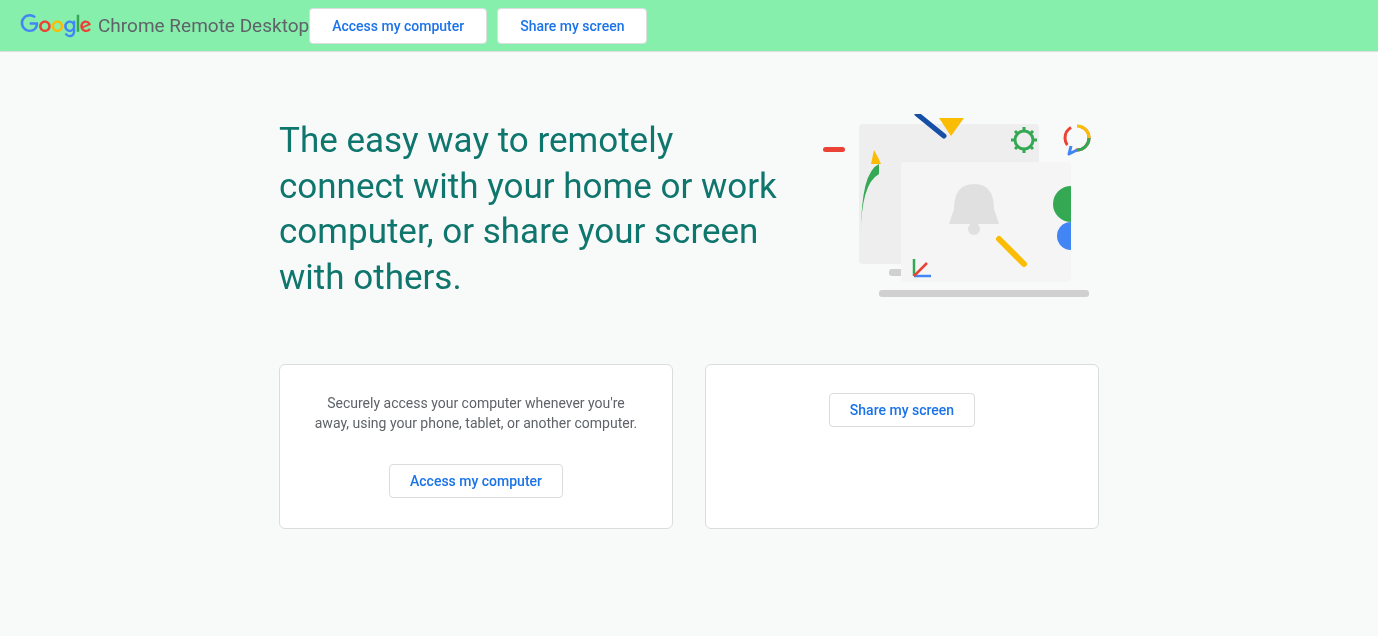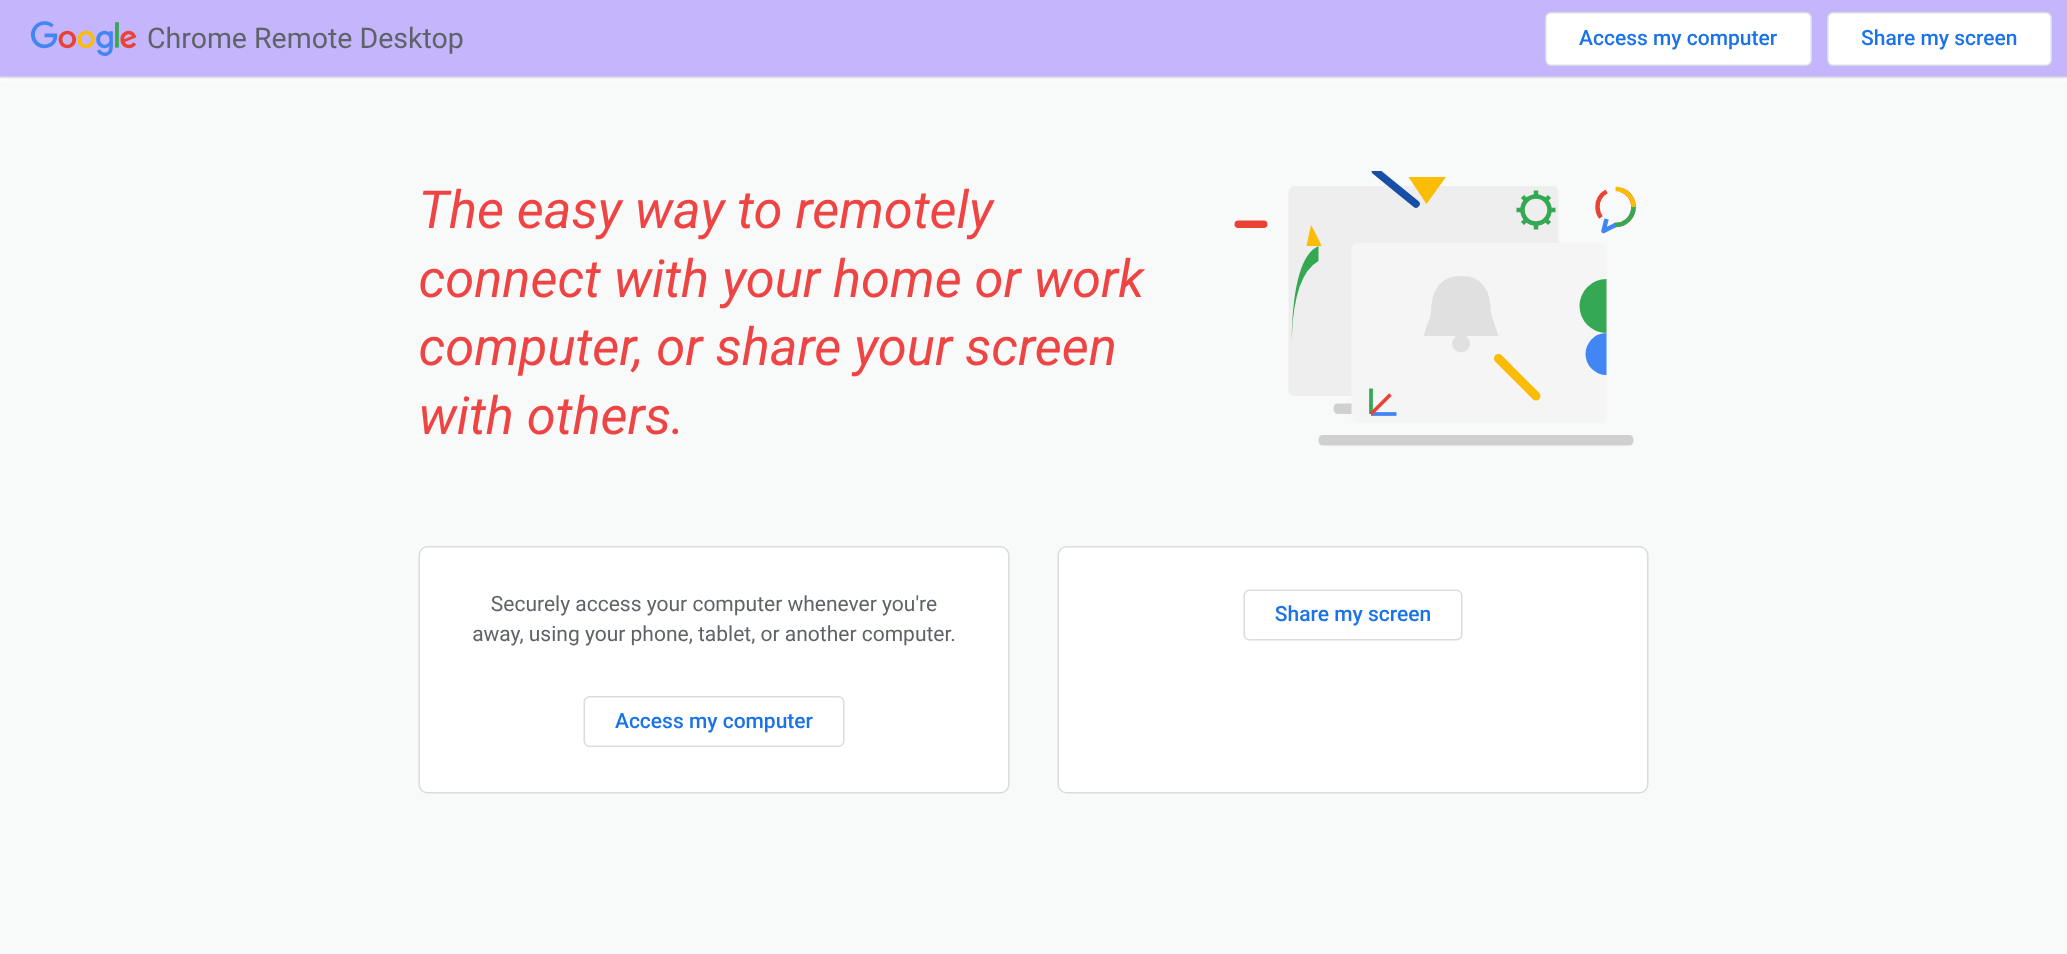--- a/index.html
+++ b/index.html
@@ -9,23 +9,22 @@
       color: #202124;
       width: 1378px;
       height: 636px;
       overflow: hidden;
       position: relative;
     }
     .header {
       height: 52px;
       display: flex;
       align-items: center;
-      justify-content: space-between;
       padding: 0 10px 0 20px;
-      background: #c4b5fd;
+      background: #86efac;
       border-bottom: 1px solid #e0e0e0;
       box-shadow: 0 1px 2px rgba(0,0,0,0.05);
     }
     .header-left {
       display: flex;
       align-items: center;
       gap: 6px;
     }
     .google-logo {
       height: 24px;
@@ -66,24 +65,23 @@
       margin: 0 auto;
       padding: 60px 90px 50px;
       display: flex;
       align-items: flex-start;
       gap: 40px;
     }
     .hero-text {
       flex: 1;
       font-size: 35px;
       line-height: 1.3;
-      color: #ef4444;
+      color: #0f766e;
       font-weight: 400;
       padding-top: 4px;
-      font-style: italic;
     }
     .hero-illustration {
       width: 280px;
       height: 200px;
       flex-shrink: 0;
       position: relative;
     }
     .cards-row {
       width: 1000px;
       margin: 0 auto 60px;

